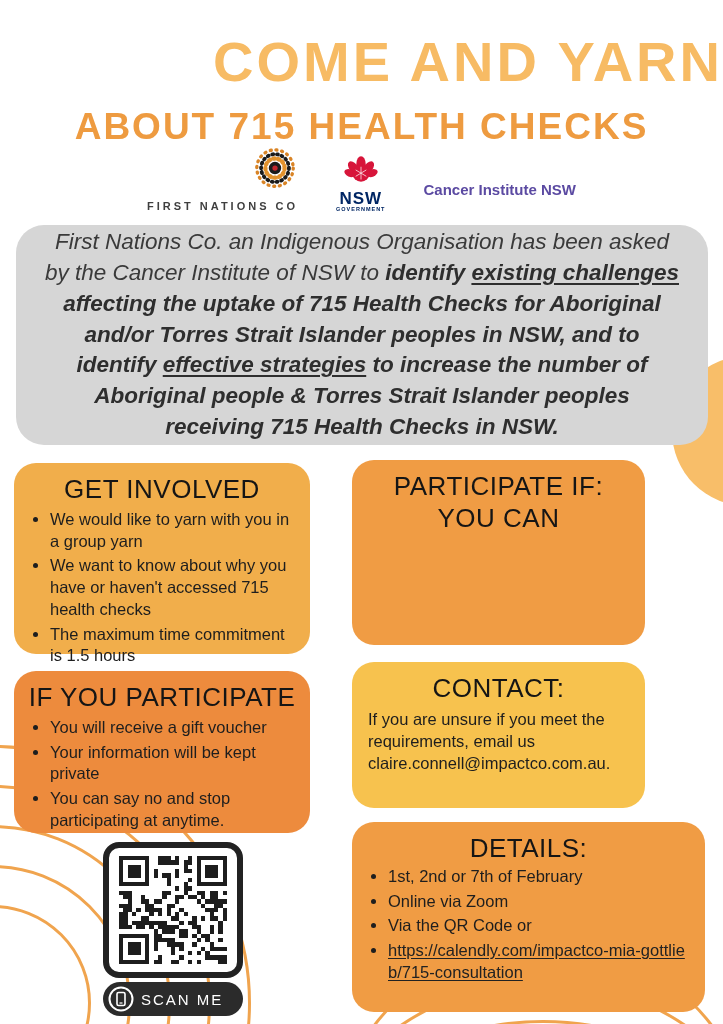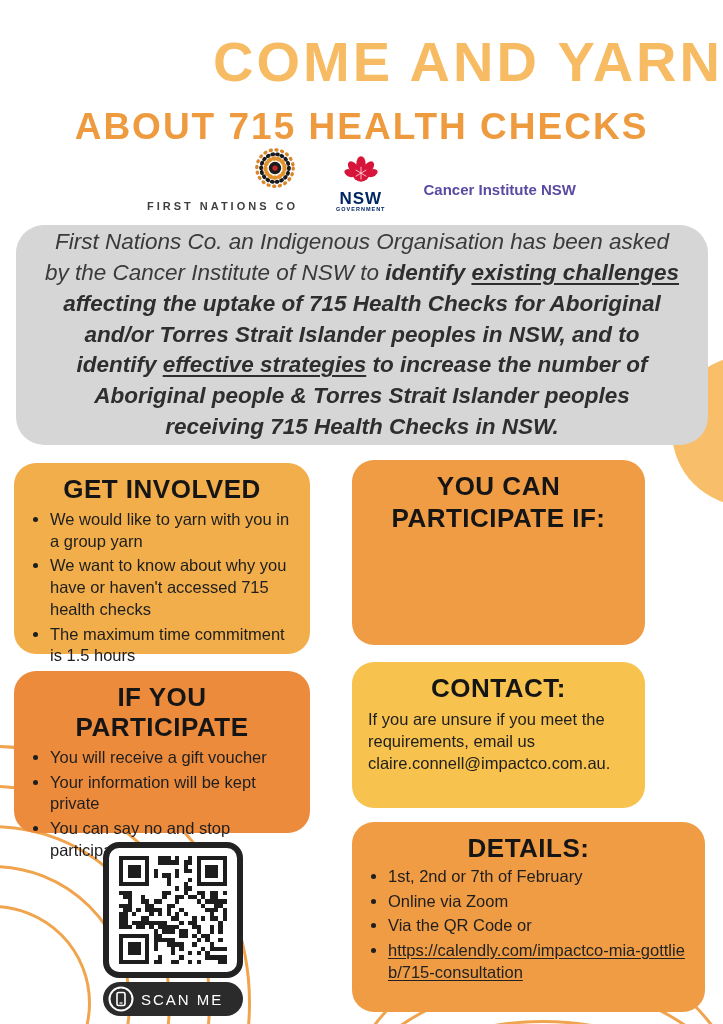--- a/index.html
+++ b/index.html
@@ -51,21 +51,21 @@
   .intro-text{
     margin:0;padding:0 28px;text-align:center;
     font-size:22.5px;line-height:1.37;color:#3A3A3A;font-weight:500;
   }
   .intro-text span.b{font-weight:800;color:#2e2e2e;}
   .intro-text span.u{text-decoration:underline;text-underline-offset:3px;}
   
   .box{position:absolute;border-radius:22px;z-index:2;box-sizing:border-box;padding:10px 14px;}
   .box h2{
     margin:2px 0 4px 0;text-align:center;
-    font-size:26px;letter-spacing:.5px;color:#151515;font-weight:700;line-height:1.15;
+    font-size:26px;letter-spacing:.5px;color:#151515;font-weight:400;line-height:1.15;
   }
   .bullets{
     margin:4px 0 0 0;padding-left:22px;
     font-size:16.5px;line-height:1.32;color:#1E1E1E;
   }
   .bullets li{margin-bottom:3px;}
   .box-get-involved{left:14px;top:463px;width:296px;height:191px;background:#F1AE4B;}
   .box-participate-if{left:352px;top:460px;width:293px;height:185px;background:#F09C44;}
   .box-participate-if h2{margin-bottom:0;}
   .box-if-participate{left:14px;top:671px;width:296px;height:162px;background:#ED8B3D;}
@@ -153,22 +153,22 @@
   <div class="box box-get-involved">
     <h2>GET INVOLVED</h2>
     <ul class="bullets">
         <li>We would like to yarn with you in a group yarn</li>
         <li>We want to know about why you have or haven't accessed 715 health checks</li>
         <li>The maximum time commitment is 1.5 hours</li>
       </ul>
   </div>
 
   <div class="box box-participate-if">
+    <h2>PARTICIPATE IF:</h2>
     <h2>YOU CAN</h2>
-    <h2>PARTICIPATE IF:</h2>
   </div>
 
   <div class="box box-if-participate">
     <h2>IF YOU PARTICIPATE</h2>
     <ul class="bullets">
         <li>You will receive a gift voucher</li>
         <li>Your information will be kept private</li>
         <li>You can say no and stop participating at anytime.</li>
       </ul>
   </div>

